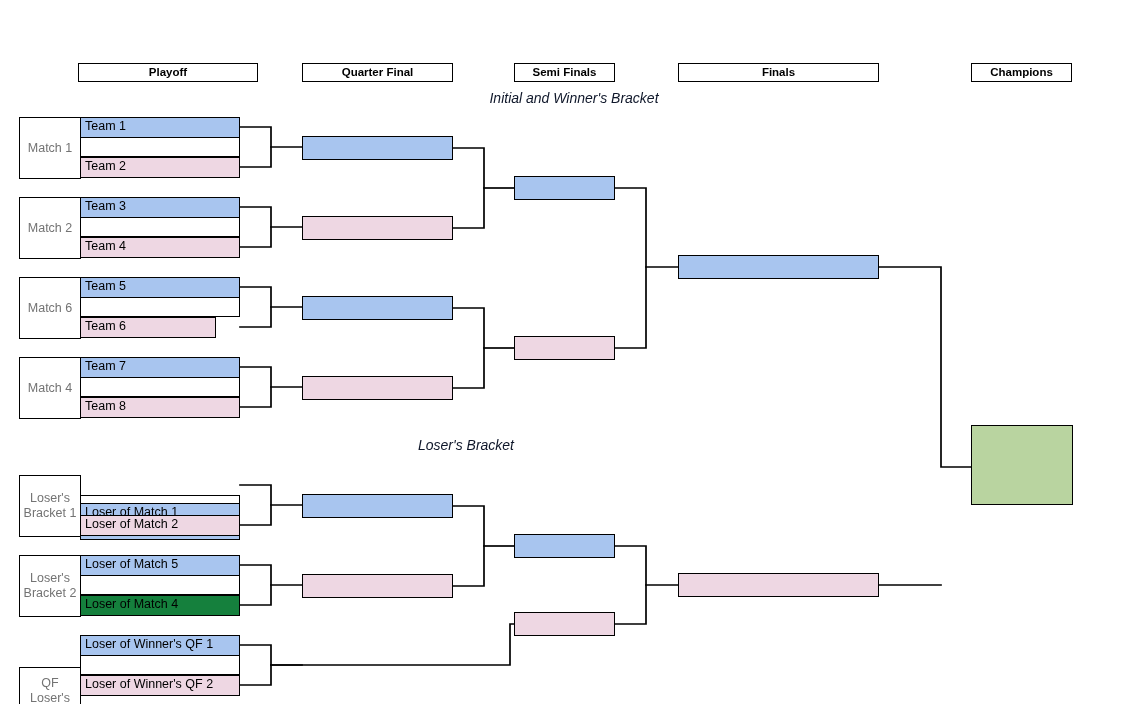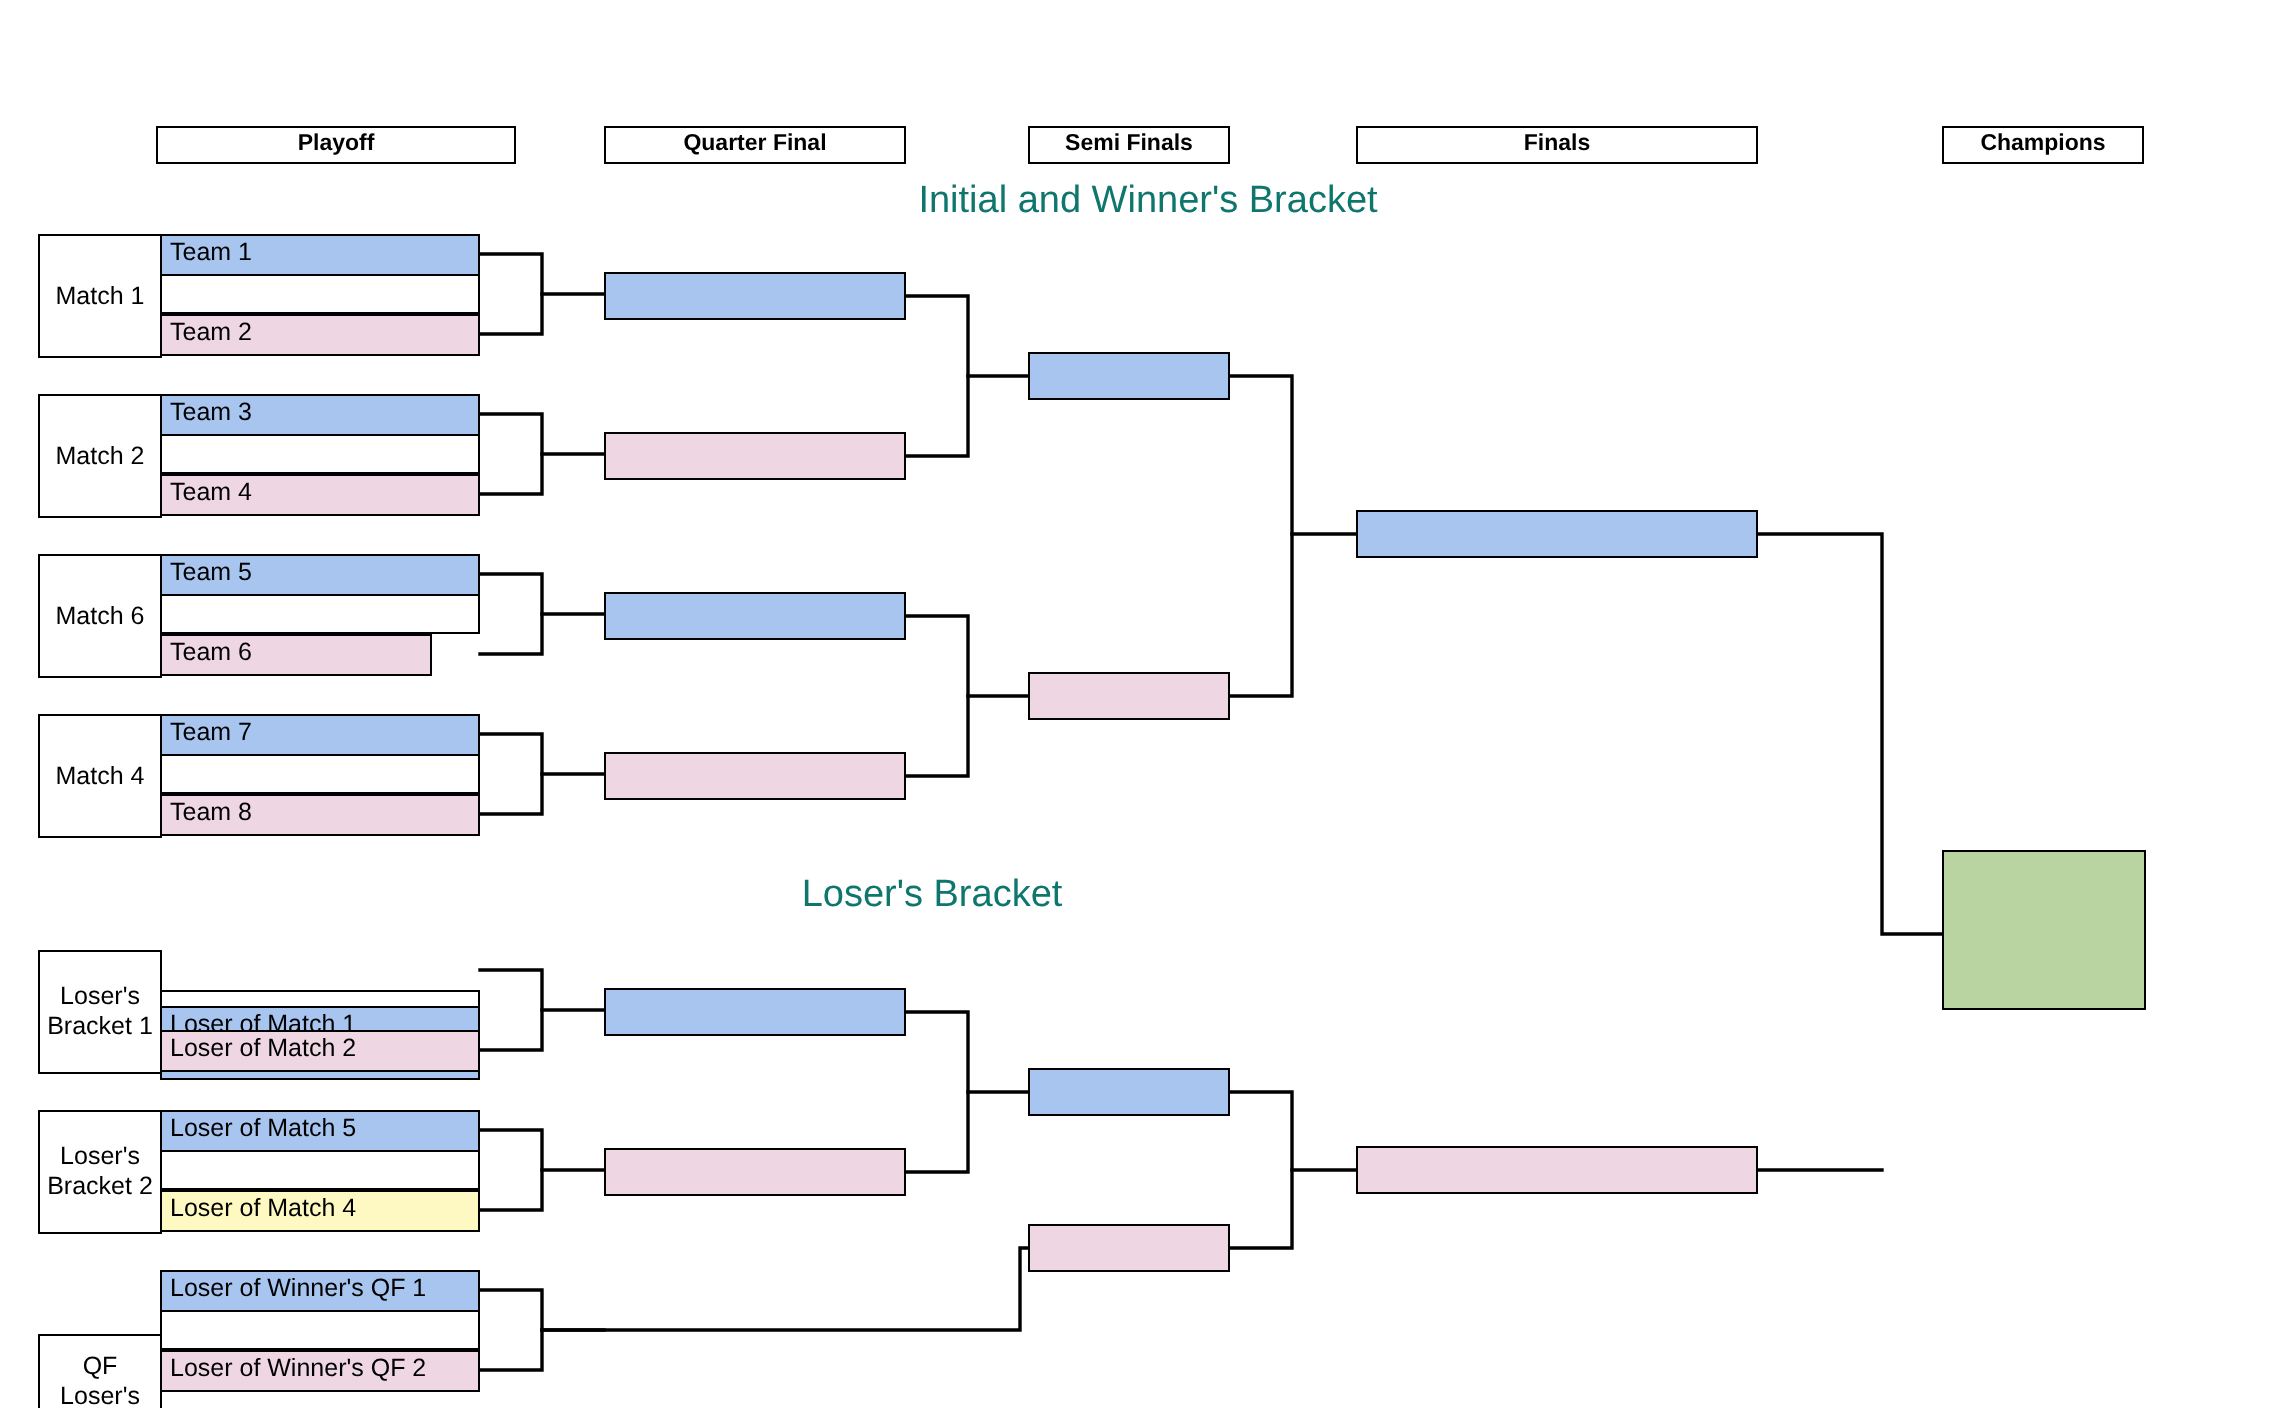--- a/index.html
+++ b/index.html
@@ -35,41 +35,42 @@
     background: #ffffff;
     text-align: center;
     font-size: 11.5px;
     font-weight: bold;
     color: #000000;
     line-height: 17px;
     height: 19px;
   }
   .section-title {
     position: absolute;
-    font-size: 19px;
-    color: #0f766e;
+    font-size: 14px;
+    color: #0f172a;
     white-space: nowrap;
     text-align: center;
+    font-style: italic;
   }
   .box {
     position: absolute;
     box-sizing: border-box;
     border: 1.6px solid #000000;
   }
   .matchlabel {
     position: absolute;
     box-sizing: border-box;
     border: 1.6px solid #000000;
     background: #ffffff;
     display: flex;
     align-items: center;
     justify-content: center;
     text-align: center;
     font-size: 12.5px;
-    color: #000000;
+    color: #737373;
     line-height: 15px;
     z-index: 3;
   }
   .teambox {
     position: absolute;
     box-sizing: border-box;
     border: 1.4px solid #000000;
     font-size: 12.5px;
     color: #000000;
     line-height: 17px;
@@ -169,21 +170,21 @@
       <div class="teambox" style="left: 678px; top: 255px; width: 201px; height: 24px; background: rgb(168, 197, 239);"></div>
     </div>
   <div id="lb">
       <div class="matchlabel" style="left: 19px; top: 475px; width: 62px; height: 62px;">Loser's Bracket 1</div>
       <div class="teambox" style="left: 80px; top: 475px; width: 160px; height: 37px; background: rgb(168, 197, 239); margin-top: 28px;">Loser of Match 1</div>
       <div class="slot" style="left: 80px; top: 495px; width: 160px; height: 20px; background: rgb(255, 255, 255);"></div>
       <div class="teambox" style="left: 80px; top: 515px; width: 160px; height: 21px; background: rgb(238, 215, 227);">Loser of Match 2</div>
       <div class="matchlabel" style="left: 19px; top: 555px; width: 62px; height: 62px;">Loser's Bracket 2</div>
       <div class="teambox" style="left: 80px; top: 555px; width: 160px; height: 21px; background: rgb(168, 197, 239);">Loser of Match 5</div>
       <div class="slot" style="left: 80px; top: 575px; width: 160px; height: 20px; background: rgb(255, 255, 255);"></div>
-      <div class="teambox" style="left: 80px; top: 595px; width: 160px; height: 21px; background: #fef9c3;">Loser of Match 4</div>
+      <div class="teambox" style="left: 80px; top: 595px; width: 160px; height: 21px; background: #15803d;">Loser of Match 4</div>
       <div class="matchlabel" style="left: 19px; top: 635px; width: 62px; height: 62px; margin-top: 32px;">QF Loser's Bracket</div>
       <div class="teambox" style="left: 80px; top: 635px; width: 160px; height: 21px; background: rgb(168, 197, 239);">Loser of Winner's QF 1</div>
       <div class="slot" style="left: 80px; top: 655px; width: 160px; height: 20px; background: rgb(255, 255, 255);"></div>
       <div class="teambox" style="left: 80px; top: 675px; width: 160px; height: 21px; background: rgb(238, 215, 227);">Loser of Winner's QF 2</div>
       <div class="teambox" style="left: 302px; top: 494px; width: 151px; height: 24px; background: rgb(168, 197, 239);"></div>
       <div class="teambox" style="left: 302px; top: 574px; width: 151px; height: 24px; background: rgb(238, 215, 227);"></div>
       <div class="teambox" style="left: 514px; top: 534px; width: 101px; height: 24px; background: rgb(168, 197, 239);"></div>
       <div class="teambox" style="left: 514px; top: 612px; width: 101px; height: 24px; background: rgb(238, 215, 227);"></div>
       <div class="teambox" style="left: 678px; top: 573px; width: 201px; height: 24px; background: rgb(238, 215, 227);"></div>
     </div>

